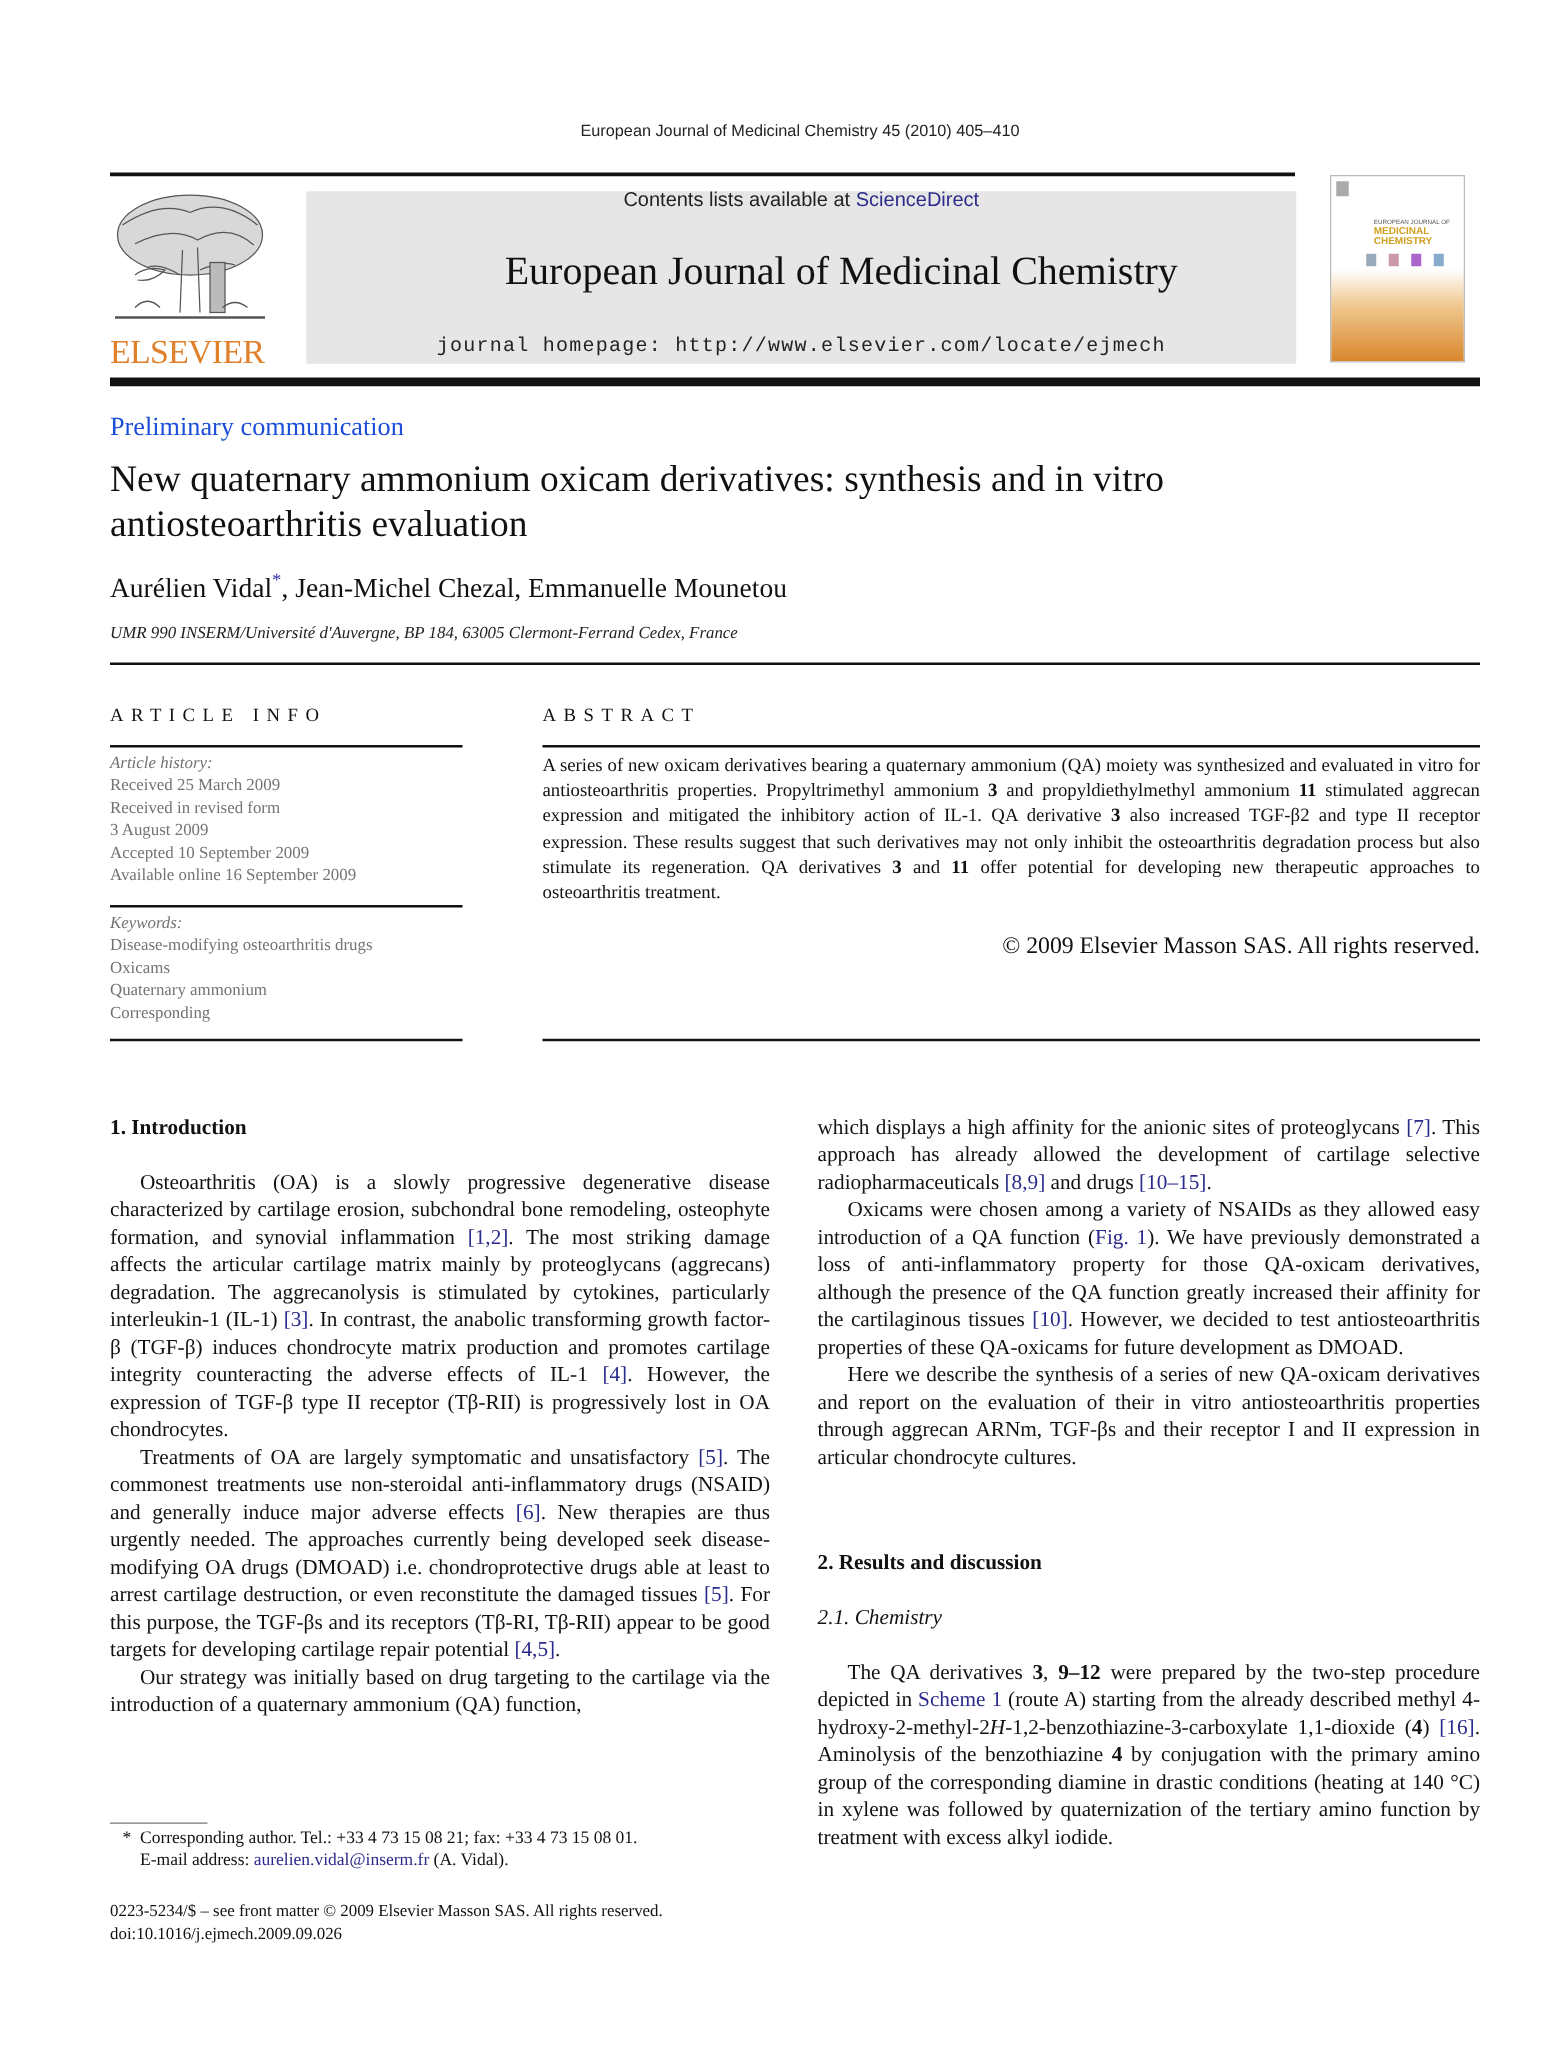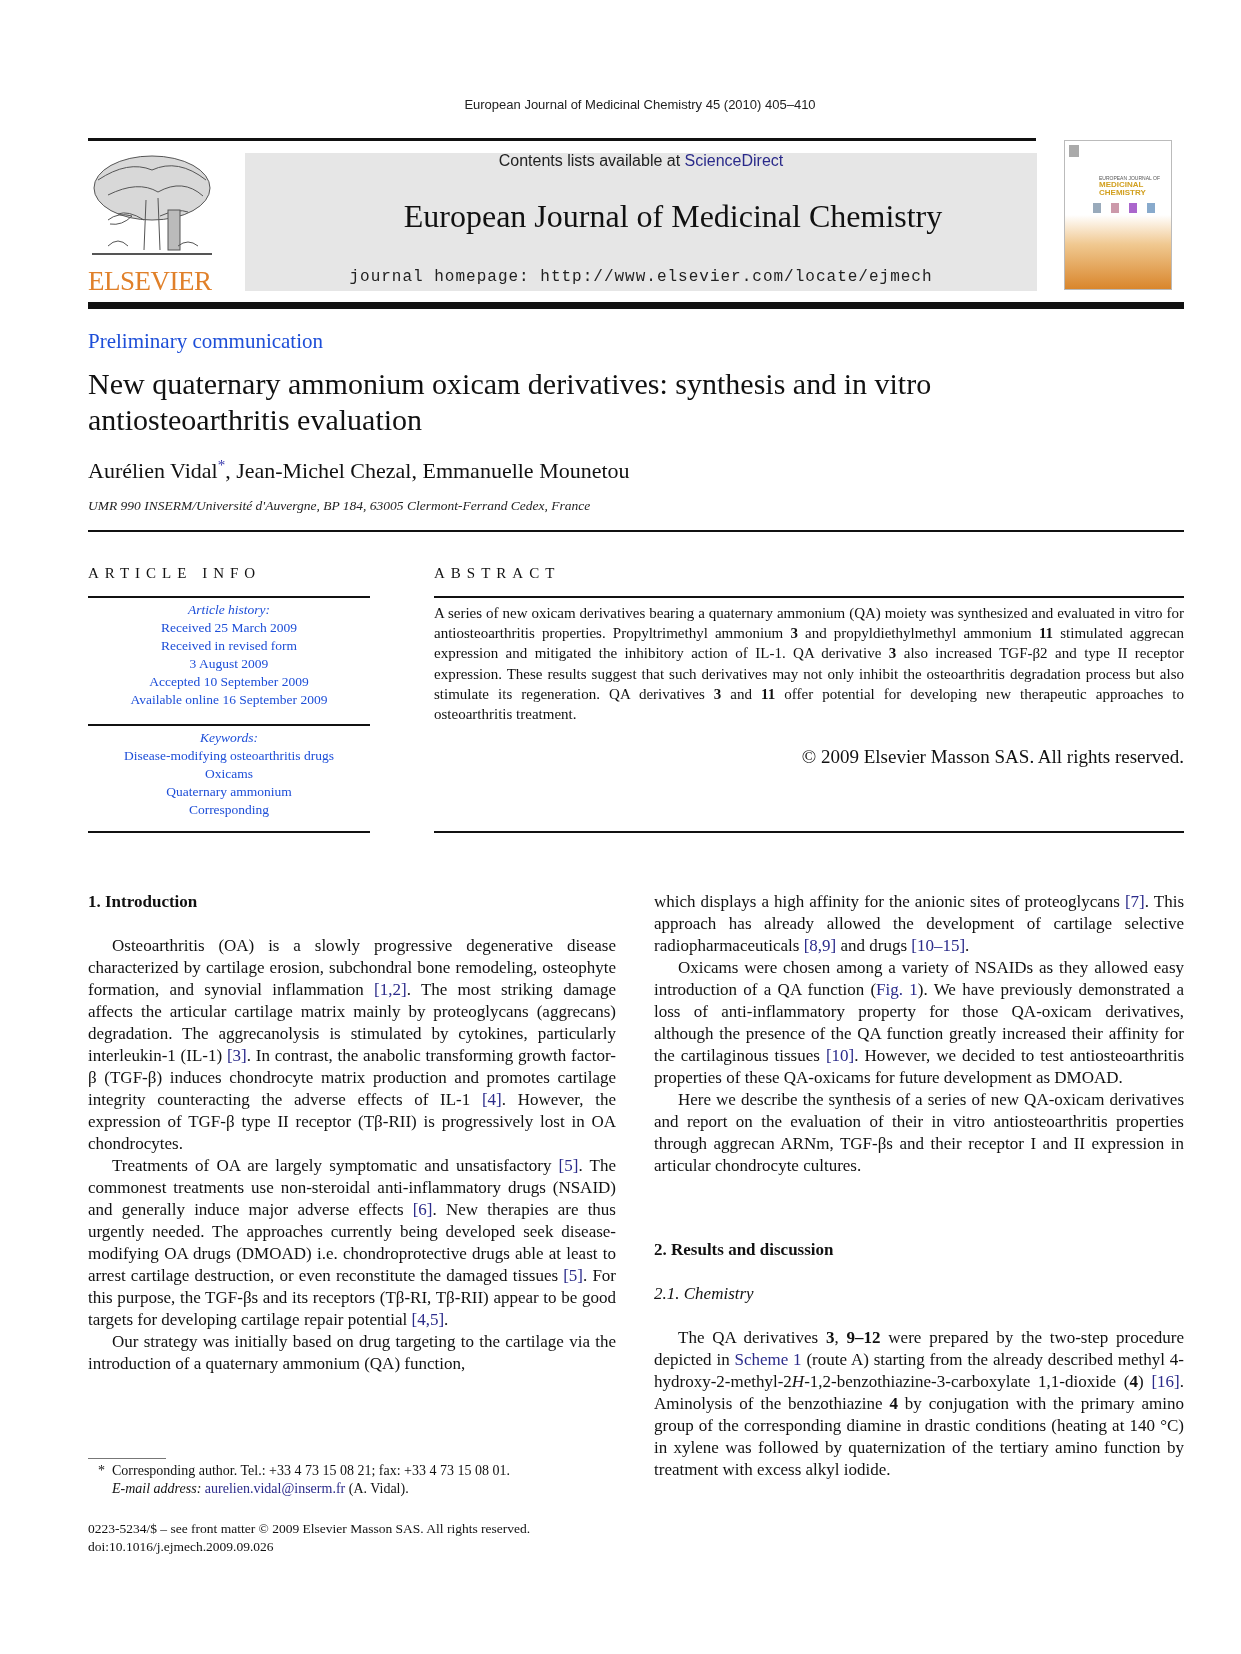--- a/index.html
+++ b/index.html
@@ -22,36 +22,36 @@
   .article-type{top:329px;left:88px;font-size:21px;color:#1d4ed8;}
   .title{top:366px;left:88px;width:1000px;font-size:30px;line-height:36px;color:#111;}
   .authors{top:457px;left:88px;font-size:22px;color:#111;}
   .authors .star{color:#3333aa;font-size:15px;vertical-align:super;}
   .affil{top:498px;left:88px;font-size:13.5px;font-style:italic;color:#222;font-family:Liberation Serif, serif;}
   .line1{top:530px;left:88px;width:1096px;height:2px;background:#111;}
   .sechead{font-size:15px;letter-spacing:6px;color:#111;}
   .ai-head{top:565px;left:88px;}
   .ab-head{top:565px;left:434px;}
   .ai-line{left:88px;width:282px;height:1.5px;background:#111;}
-  .ai-block{left:88px;width:282px;font-size:13.5px;line-height:18px;color:#1d4ed8;text-align:center;}
+  .ai-block{left:88px;width:282px;font-size:13.5px;line-height:18px;color:#737373;}
   .ai-block .lab{font-style:italic;}
   .ab-line{left:434px;width:750px;height:1.5px;background:#111;}
   .ab-text{top:603px;left:434px;width:750px;font-size:15px;line-height:20.2px;text-align:justify;color:#111;}
   .ab-copy{top:746px;left:434px;width:750px;text-align:right;font-size:19px;color:#111;}
   .col{font-size:17px;line-height:22px;text-align:justify;color:#111;}
   .col p{margin:0;text-indent:24px;}
   .col p.noind{text-indent:0;}
   .h1{font-weight:bold;font-size:17px;}
   .h2{font-style:italic;font-size:17px;}
   .ref{color:#2a2a8a;}
   .colL{left:88px;width:528px;}
   .colR{left:654px;width:530px;}
   .fnline{top:1458px;left:88px;width:78px;height:1px;background:#777;}
   .fn{left:88px;width:560px;font-size:14px;line-height:18px;color:#111;}
-  .fn .em{font-style:italic;text-align:center;}
+  .fn .em{text-align:center;}
   .bottom{left:88px;font-size:13.5px;line-height:18px;color:#111;}
 </style>
 </head>
 <body>
 
 <div class="abs running-head">European Journal of Medicinal Chemistry 45 (2010) 405–410</div>
 <div class="abs topline"></div>
 
 <div class="abs logo-tree">
   <svg width="128" height="116" viewBox="0 0 128 116">

